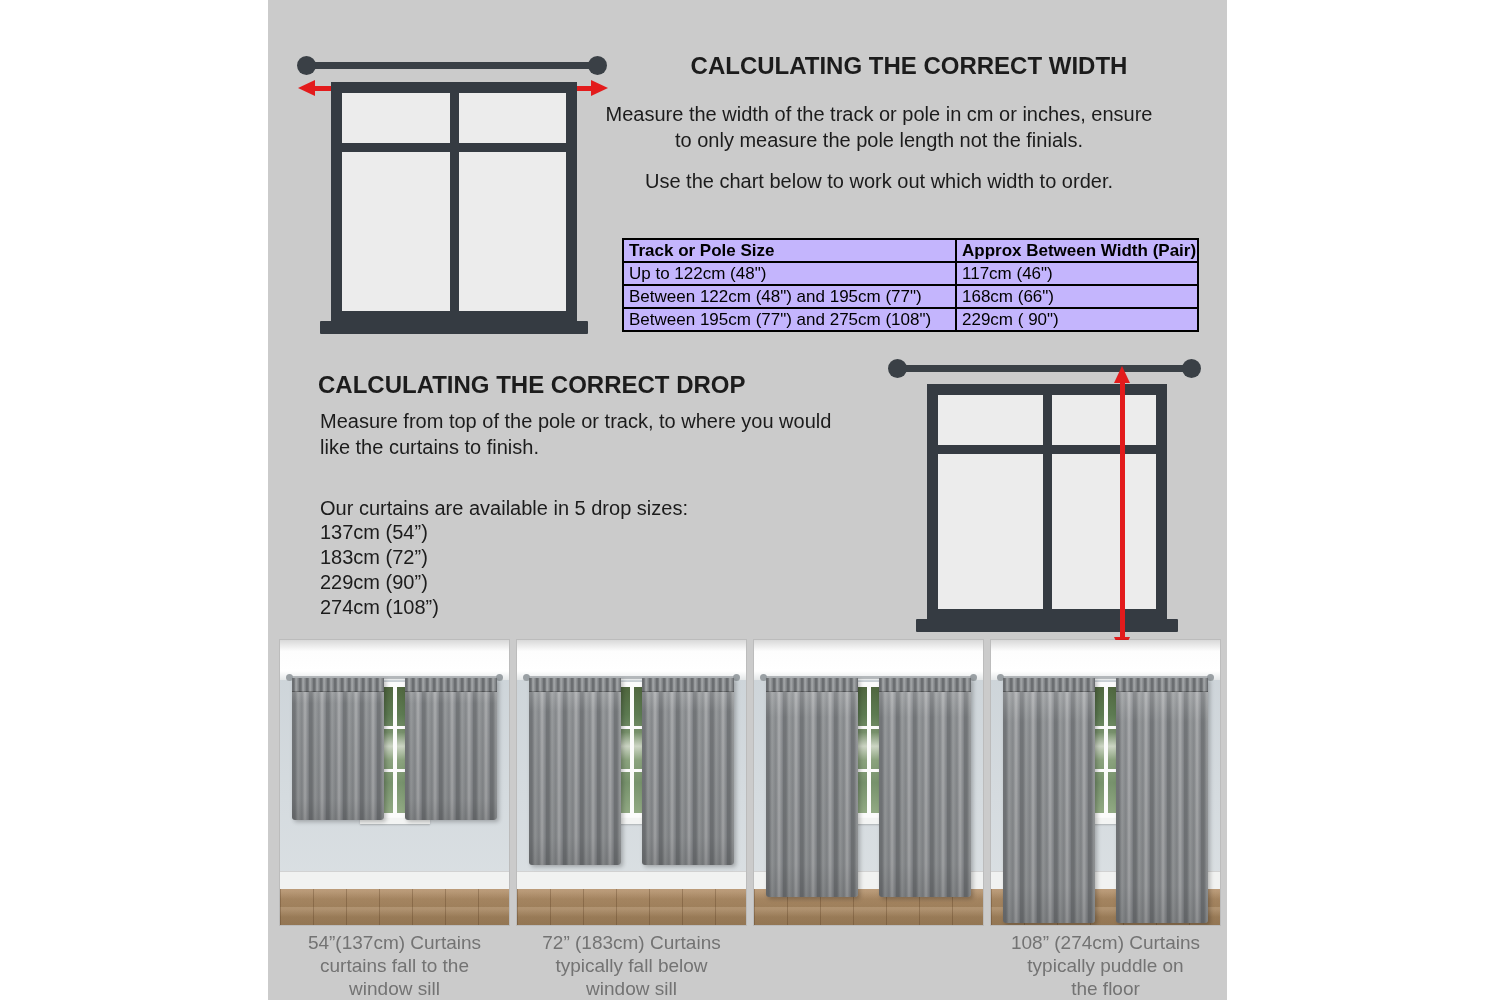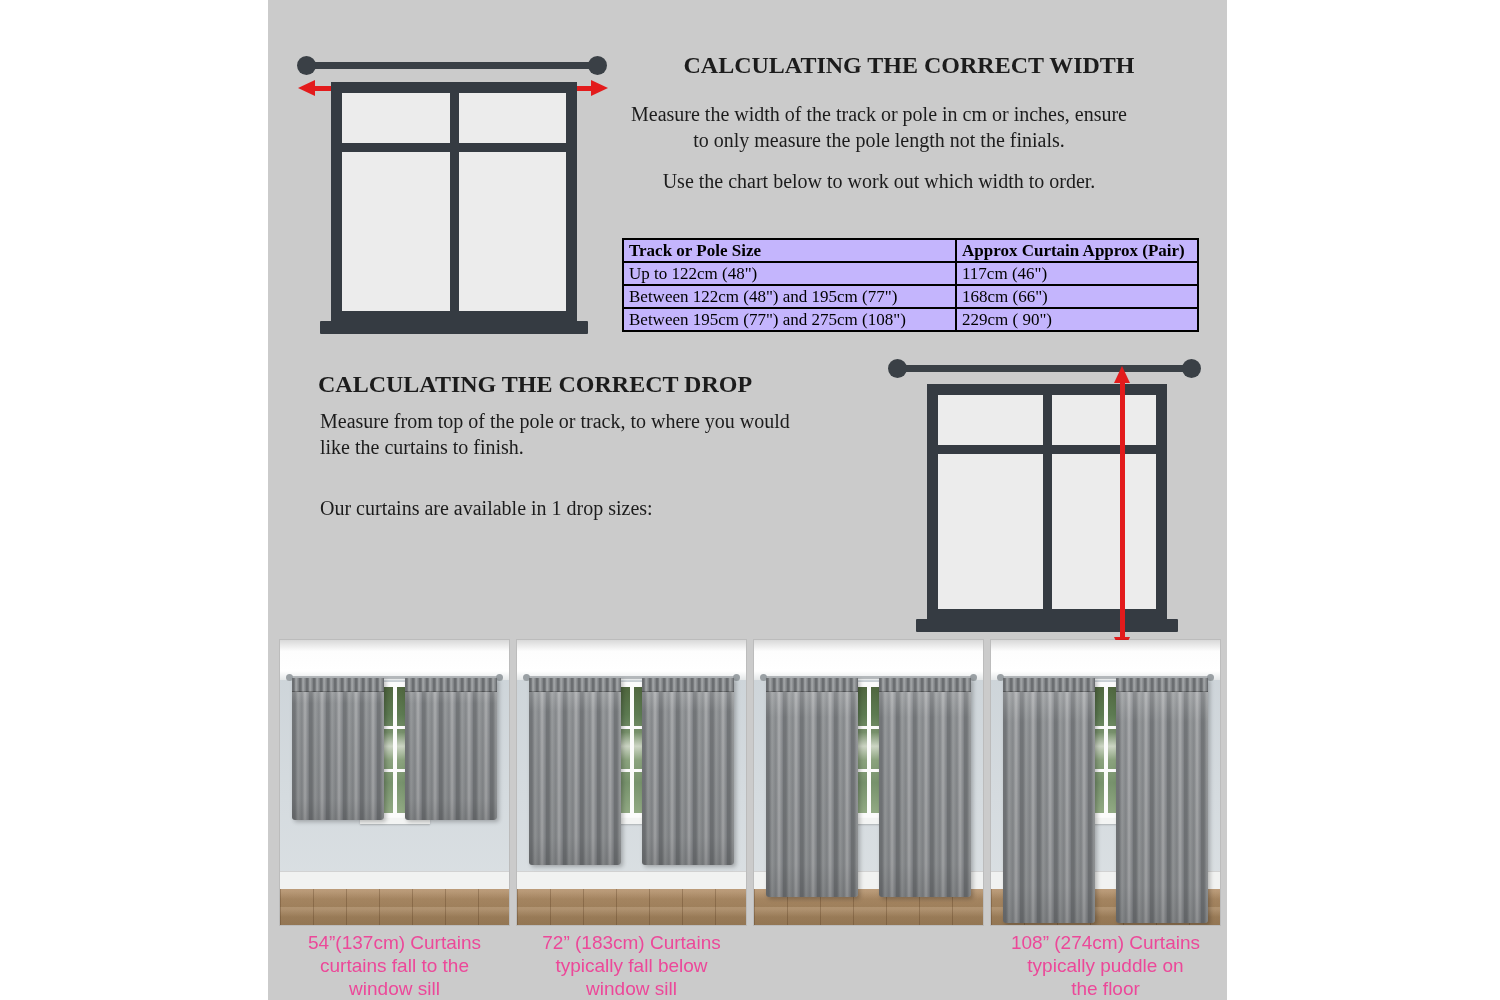--- a/index.html
+++ b/index.html
@@ -1,19 +1,19 @@
 <!DOCTYPE html>
 <html><head>
 <meta charset="utf-8">
 <style>
   html,body{margin:0;padding:0;background:#fff;}
   body{font-family:"Liberation Sans",sans-serif;color:#1c1c1c;-webkit-font-smoothing:antialiased;}
   .canvas{position:relative;width:1500px;height:1000px;background:#fff;overflow:hidden;}
   .panel{position:absolute;left:268px;top:0;width:959px;height:1000px;background:#cbcbcb;}
-  .abs{position:absolute;font-family:Liberation Serif, serif;}
+  .abs{position:absolute;}
 
   
   .pole-line{position:absolute;height:7px;background:#3a4046;border-radius:4px;}
   .finial{position:absolute;width:19px;height:19px;border-radius:50%;background:#3a4046;}
 
   
   .win{position:absolute;background:#353b42;}
   .win-grid{position:absolute;inset:11px;display:grid;grid-template-columns:1fr 1fr;grid-template-rows:50px 1fr;gap:9px;}
   .pane{background:#ececec;}
   .sill{position:absolute;height:13px;background:#353b42;border-radius:1px;}
@@ -69,21 +69,21 @@
   .curtain{position:absolute;top:38px;width:92px;border-radius:0 0 3px 3px;
          background:
            linear-gradient(180deg, rgba(255,255,255,0.22) 0%, rgba(0,0,0,0.04) 18%, rgba(0,0,0,0.10) 85%, rgba(0,0,0,0.18) 100%),
            repeating-linear-gradient(90deg,#777a7d 0 3px,#9ea1a3 6px,#8a8d90 10px,#b1b3b5 13px,#83868a 17px);
          box-shadow:2px 2px 4px rgba(0,0,0,0.25);}
   .curtain.left{left:12px;}
   .curtain.right{left:125px;}
   .pleat-top{position:absolute;top:0;left:0;right:0;height:13px;
          background:repeating-linear-gradient(90deg,#6b6e71 0 2px,#a6a9ab 4px,#797c7f 7px);
          border-bottom:1px solid rgba(0,0,0,0.25);}
-  .caption{margin-top:6px;font-size:19px;line-height:23px;color:#ec4899;}
+  .caption{margin-top:6px;font-size:19px;line-height:23px;color:#737373;}
   .caption span{display:block;}
 </style>
 </head>
 <body>
 
 <div class="canvas">
   <div class="panel"></div>
 
   <div>
     <div class="pole-line abs" style="left:307px;top:62px;width:290px;"></div>
@@ -117,21 +117,21 @@
   <div class="body-text abs right" style="left:560px;top:168px;width:638px;">Use the chart below to work out which width to order.</div>
 
   <table class="size-table abs" style="left:622px;top:238px;width:575px;">
     <colgroup>
         <col style="width:333px">
         <col style="width:242px">
       </colgroup>
     <tbody>
         <tr>
       <th>Track or Pole Size</th>
-      <th>Approx Curtain Approx (Pair)</th>
+      <th>Approx Between Width (Pair)</th>
     </tr>
     <tr>
       <td>Up to 122cm (48")</td>
       <td>117cm (46")</td>
     </tr>
     <tr>
       <td>Between 122cm (48") and 195cm (77")</td>
       <td>168cm (66")</td>
     </tr>
     <tr>
@@ -141,21 +141,27 @@
   </tbody>
     </table>
 
   <div class="h1 abs" style="left:318px;top:371px;">CALCULATING THE CORRECT DROP</div>
 
   <div class="body-text abs" style="left:320px;top:408px;width:560px;">
     <span>Measure from top of the pole or track, to where you would</span>
     <span>like the curtains to finish.</span>
   </div>
 
-  <div class="body-text abs" style="left:320px;top:495px;width:560px;">Our curtains are available in 1 drop sizes:</div>
+  <div class="body-text abs" style="left:320px;top:495px;width:560px;">Our curtains are available in 5 drop sizes:</div>
+  <div class="body-text abs" style="left:320px;top:520px;width:560px;line-height:25px;">
+    <span>137cm (54”)</span>
+    <span>183cm (72”)</span>
+    <span>229cm (90”)</span>
+    <span>274cm (108”)</span>
+  </div>
 
   <div>
     <div class="pole-line abs" style="left:897px;top:365px;width:294px;"></div>
     <div class="finial abs" style="left:888px;top:359px;"></div>
     <div class="finial abs" style="left:1182px;top:359px;"></div>
 
     <div class="win" style="left:927px;top:384px;width:240px;height:236px;">
       <div class="win-grid">
         <div class="pane"></div>
         <div class="pane"></div>

